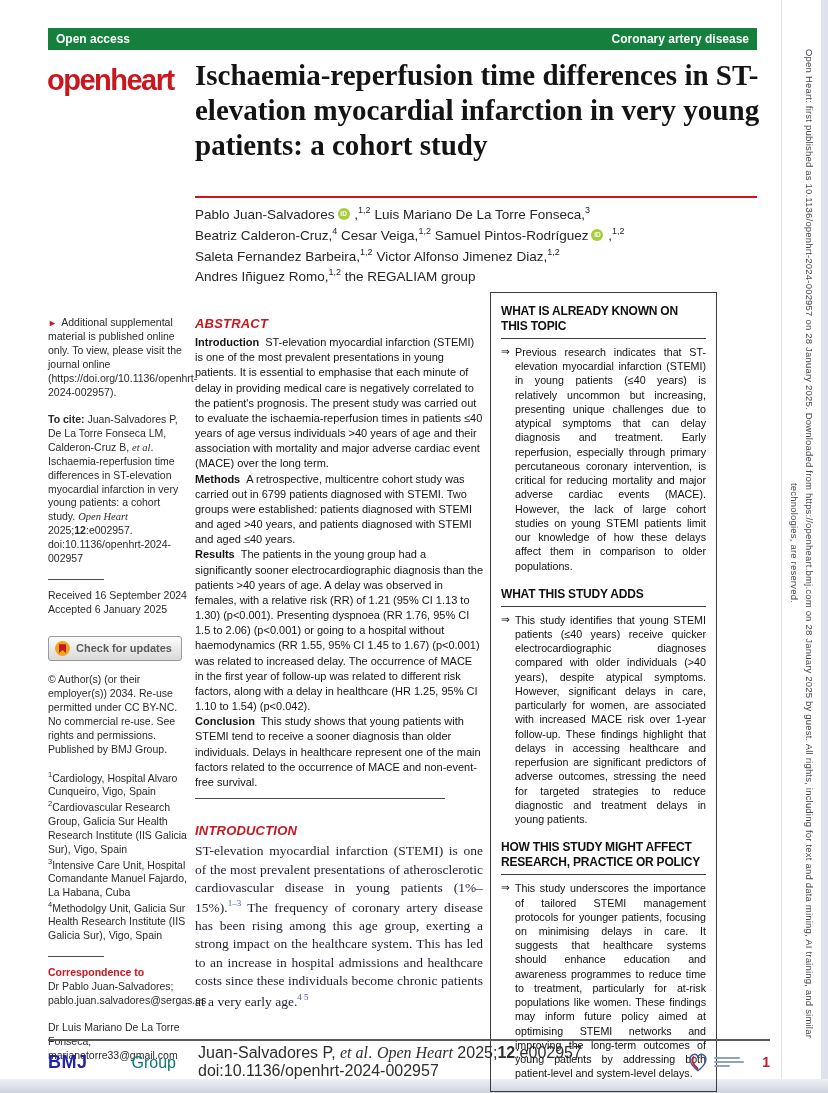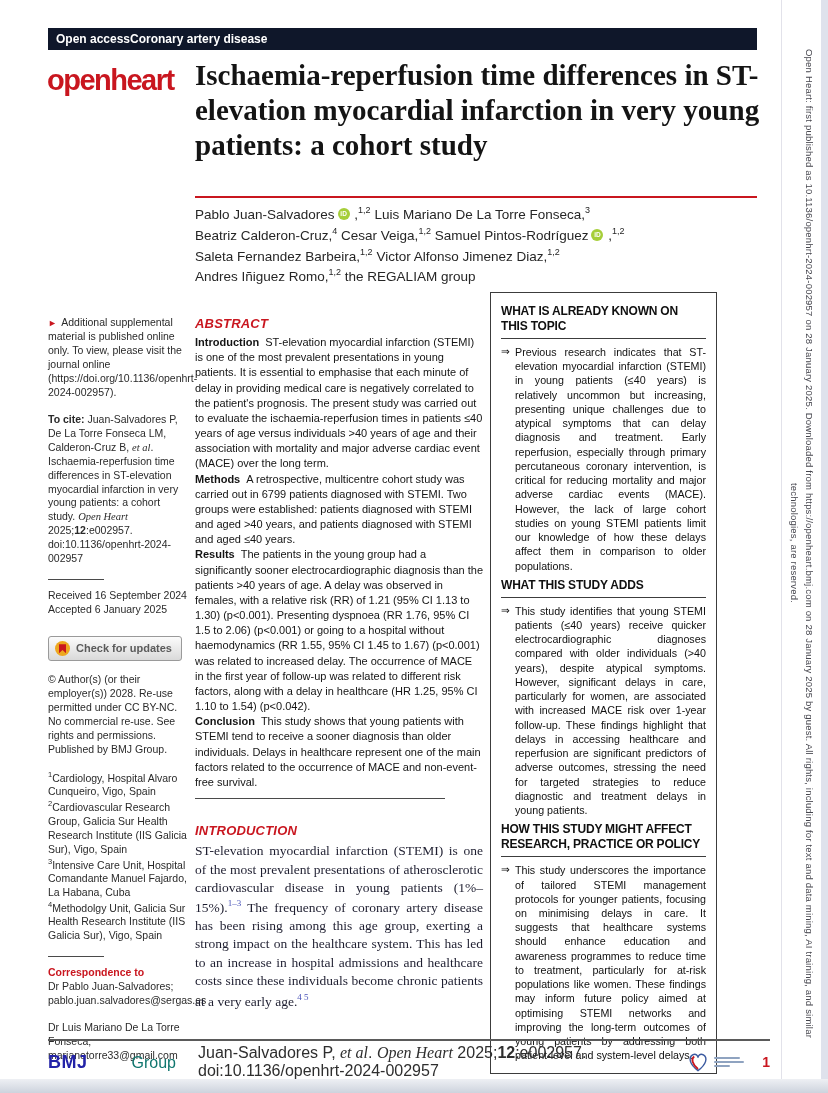--- a/index.html
+++ b/index.html
@@ -12,22 +12,22 @@
   .edge-bottom { position:absolute; left:0; bottom:0; width:100%; height:14px;
                  background:linear-gradient(#eef0f4,#cdd3dd); }
   .margin-line { position:absolute; top:0; right:46px; width:1px; height:1079px; background:#e2e2ea; }
 
   
   .side-text { position:absolute; top:18px; right:12px; height:1050px;
                writing-mode:vertical-rl; font-size:9.5px; line-height:1.55; color:#45454d;
                text-align:center; letter-spacing:0.2px; }
 
   
-  .banner { position:absolute; left:48px; top:28px; width:709px; height:22px; background:#0f172a;
-            color:#fff; display:flex; justify-content:flex-start; align-items:center;
+  .banner { position:absolute; left:48px; top:28px; width:709px; height:22px; background:#15803d;
+            color:#fff; display:flex; justify-content:space-between; align-items:center;
             padding:0 8px; font-size:12px; font-weight:bold; }
 
   .logo { position:absolute; left:47px; top:64px; font-size:29px; font-weight:bold;
           color:#c9161f; letter-spacing:-1.5px; }
 
   .title { position:absolute; left:195px; top:58px; width:590px;
            font-family:"Liberation Serif", serif; font-weight:bold; font-size:29px;
            line-height:1.2; color:#141414; }
 
   .title-rule { position:absolute; left:195px; top:196px; width:562px; height:2px; background:#c9161f; }
@@ -71,21 +71,21 @@
   .refsup { color:#4953b8; font-size:9px; }
 
   
   .rightcol { position:absolute; left:490px; top:292px; width:227px; }
   .kmbox { border:1.5px solid #3c3c3c; padding:6px 10px 10px; }
   .km-head { font-weight:bold; font-size:12px; line-height:1.25; color:#101010;
              padding:5px 0 4px; border-bottom:1px solid #3c3c3c; margin-bottom:6px;
              letter-spacing:-0.2px; }
   .km-item { display:flex; font-size:10.7px; line-height:1.33; text-align:justify; color:#101010; }
   .km-arrow { flex:0 0 14px; font-size:10.5px; color:#101010; }
-  .km-sec + .km-sec { margin-top:0; }
+  .km-sec + .km-sec { margin-top:9px; }
   .early { margin-top:22px; text-indent:16px; }
 
   
   .footer-rule { position:absolute; left:48px; top:1039px; width:722px; height:2px; background:#5a5a5a; }
   .footer { position:absolute; left:48px; top:1046px; width:722px; height:32px;
             display:flex; align-items:center; }
   .f-left { width:150px; display:flex; align-items:baseline;gap:31px; }
   .bmj-b { font-weight:bold; font-size:18px; color:#2323a8; letter-spacing:0.5px; }
   .bmj-g { font-size:16px; color:#0f766e; margin-left:13px; }
   .f-center { flex:1; text-align:left; font-size:16px; color:#2e2e2e; }
@@ -141,21 +141,21 @@
     <p>Received 16 September 2024</p>
     <p class="blk">Accepted 6 January 2025</p>
 
     <div class="chk-btn">
       <span class="cm-circle">
           <span class="cm-mark"></span>
         </span>
       <span>Check for updates</span>
     </div>
 
-    <p class="blk">© Author(s) (or their employer(s)) 2028. Re-use permitted under CC BY-NC. No commercial re-use. See rights and permissions. Published by BMJ Group.</p>
+    <p class="blk">© Author(s) (or their employer(s)) 2034. Re-use permitted under CC BY-NC. No commercial re-use. See rights and permissions. Published by BMJ Group.</p>
 
     <p class="affil"><sup>1</sup><span>Cardiology, Hospital Alvaro Cunqueiro, Vigo, Spain</span></p>
     <p class="affil"><sup>2</sup><span>Cardiovascular Research Group, Galicia Sur Health Research Institute (IIS Galicia Sur), Vigo, Spain</span></p>
     <p class="affil"><sup>3</sup><span>Intensive Care Unit, Hospital Comandante Manuel Fajardo, La Habana, Cuba</span></p>
     <p class="affil blk"><sup>4</sup><span>Methodolgy Unit, Galicia Sur Health Research Institute (IIS Galicia Sur), Vigo, Spain</span></p>
 
     <div class="short-rule"></div>
     <p class="corr-label">Correspondence to</p>
     <p class="blk">Dr Pablo Juan-Salvadores; pablo.juan.salvadores@sergas.es</p>
     <p>Dr Luis Mariano De La Torre Fonseca; marianotorre33@gmail.com</p>

